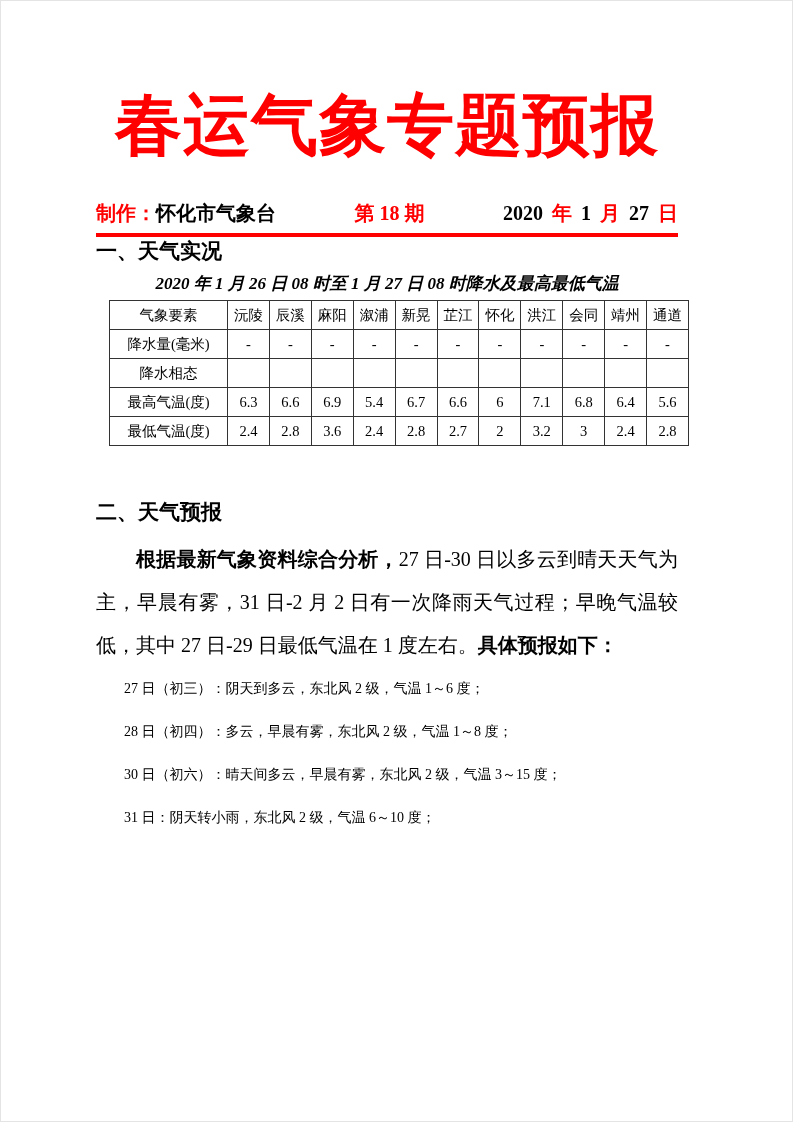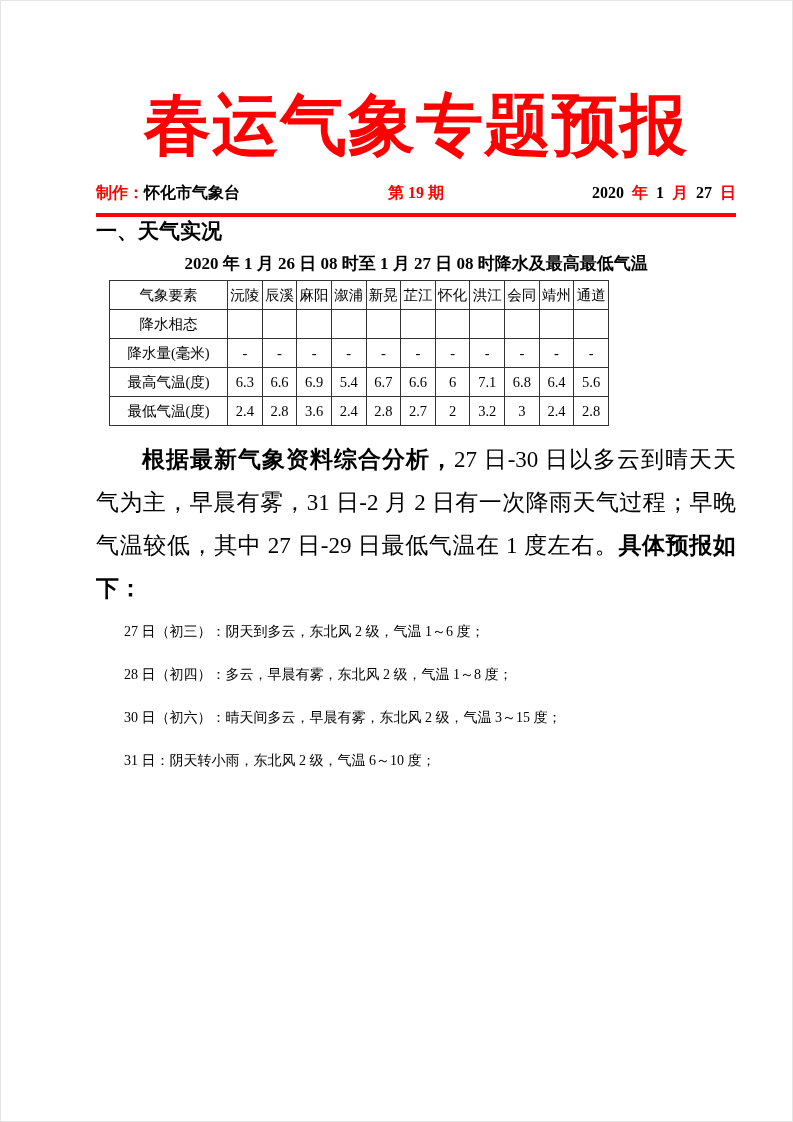--- a/index.html
+++ b/index.html
@@ -7,40 +7,40 @@
   body { font-family: "Liberation Serif", "DejaVu Serif", serif; color: #000000; }
 
   .page {
     width: 793px;
     height: 1122px;
     background: #ffffff;
     border: 1px solid #e4e4e4;
     overflow: hidden;
     position: relative;
   }
-  .content { padding: 0 56px 0 95px; }
+  .content { padding: 0 114px 0 95px; }
 
   .doc-title {
     margin-top: 86px;
     font-size: 67px;
     line-height: 76px;
     font-weight: 700;
     text-align: center;
     color: #ff0000;
     letter-spacing: 1px;
     white-space: nowrap;
   }
 
   .meta-row {
-    margin-top: 16px;
+    margin-top: 36px;
     display: flex;
     justify-content: space-between;
     align-items: baseline;
     font-weight: 700;
-    font-size: 16px;
+    font-size: 20px;
     line-height: 28px;
   }
   .red { color: #ff0000; }
   .meta-date span { margin-left: 4px; }
   .meta-date span:first-child { margin-left: 0; }
 
   .red-rule {
     margin-top: 6px;
     height: 4px;
     background: #ff0000;
@@ -53,45 +53,46 @@
   }
   .section-heading.first { }
   .section-heading.second { margin-top: 52px; }
 
   .table-title {
     margin-top: 8px;
     text-align: center;
     font-weight: 700;
     font-size: 17px;
     line-height: 22px;
+    font-style: italic;
   }
 
   table.weather {
     margin-top: 5px;
     margin-left: 13px;
-    width: 500px;
+    width: 580px;
     border-collapse: collapse;
     table-layout: fixed;
   }
   table.weather th, table.weather td {
     border: 1px solid #333333;
     height: 29px;
     text-align: center;
     vertical-align: middle;
     font-size: 14.5px;
     font-weight: 400;
     padding: 0 2px;
     overflow: hidden;
     white-space: nowrap;
   }
   table.weather th.label-col, table.weather td.label-col { width: 118px; }
 
   .analysis {
     margin-top: 12px;
-    font-size: 23px;
+    font-size: 20px;
     line-height: 43px;
     text-align: justify;
     text-indent: 2em;
   }
   .analysis b { font-weight: 700; }
 
   .forecast-line {
     font-size: 14px;
     line-height: 43px;
     text-align: justify;
@@ -103,21 +104,21 @@
 
 <div class="page">
   <div class="content">
 
     <h1 class="doc-title">春运气象专题预报</h1>
 
     <div class="meta-row">
       <span class="meta-left">
         <span class="red">制作：</span><span>怀化市气象台</span>
       </span>
-      <span class="red">第 19 期</span>
+      <span class="red">第 18 期</span>
       <span class="meta-date">
         <span>2020</span>
         <span class="red">年</span>
         <span>1</span>
         <span class="red">月</span>
         <span>27</span>
         <span class="red">日</span>
       </span>
     </div>
 
@@ -139,46 +140,46 @@
             <th>芷江</th>
             <th>怀化</th>
             <th>洪江</th>
             <th>会同</th>
             <th>靖州</th>
             <th>通道</th>
           </tr>
         </thead>
         <tbody>
           <tr>
+            <td class="label-col">降水量(毫米)</td>
+            <td>-</td>
+            <td>-</td>
+            <td>-</td>
+            <td>-</td>
+            <td>-</td>
+            <td>-</td>
+            <td>-</td>
+            <td>-</td>
+            <td>-</td>
+            <td>-</td>
+            <td>-</td>
+          </tr>
+          <tr>
             <td class="label-col">降水相态</td>
             <td></td>
             <td></td>
             <td></td>
             <td></td>
             <td></td>
             <td></td>
             <td></td>
             <td></td>
             <td></td>
             <td></td>
             <td></td>
-          </tr>
-          <tr>
-            <td class="label-col">降水量(毫米)</td>
-            <td>-</td>
-            <td>-</td>
-            <td>-</td>
-            <td>-</td>
-            <td>-</td>
-            <td>-</td>
-            <td>-</td>
-            <td>-</td>
-            <td>-</td>
-            <td>-</td>
-            <td>-</td>
           </tr>
           <tr>
             <td class="label-col">最高气温(度)</td>
             <td>6.3</td>
             <td>6.6</td>
             <td>6.9</td>
             <td>5.4</td>
             <td>6.7</td>
             <td>6.6</td>
             <td>6</td>
@@ -197,20 +198,21 @@
             <td>2.7</td>
             <td>2</td>
             <td>3.2</td>
             <td>3</td>
             <td>2.4</td>
             <td>2.8</td>
           </tr>
         </tbody>
       </table>
 
+    <h2 class="section-heading second">二、天气预报</h2>
 
     <p class="analysis"><b>根据最新气象资料综合分析，</b><span>27 日-30 日以多云到晴天天气为主，早晨有雾，31 日-2 月 2 日有一次降雨天气过程；早晚气温较低，其中 27 日-29 日最低气温在 1 度左右。</span><b>具体预报如下：</b></p>
 
     <div>
         <p class="forecast-line">27 日（初三）：阴天到多云，东北风 2 级，气温 1～6 度；</p>
         <p class="forecast-line">28 日（初四）：多云，早晨有雾，东北风 2 级，气温 1～8 度；</p>
         <p class="forecast-line">30 日（初六）：晴天间多云，早晨有雾，东北风 2 级，气温 3～15 度；</p>
         <p class="forecast-line">31 日：阴天转小雨，东北风 2 级，气温 6～10 度；</p>
       </div>
 

